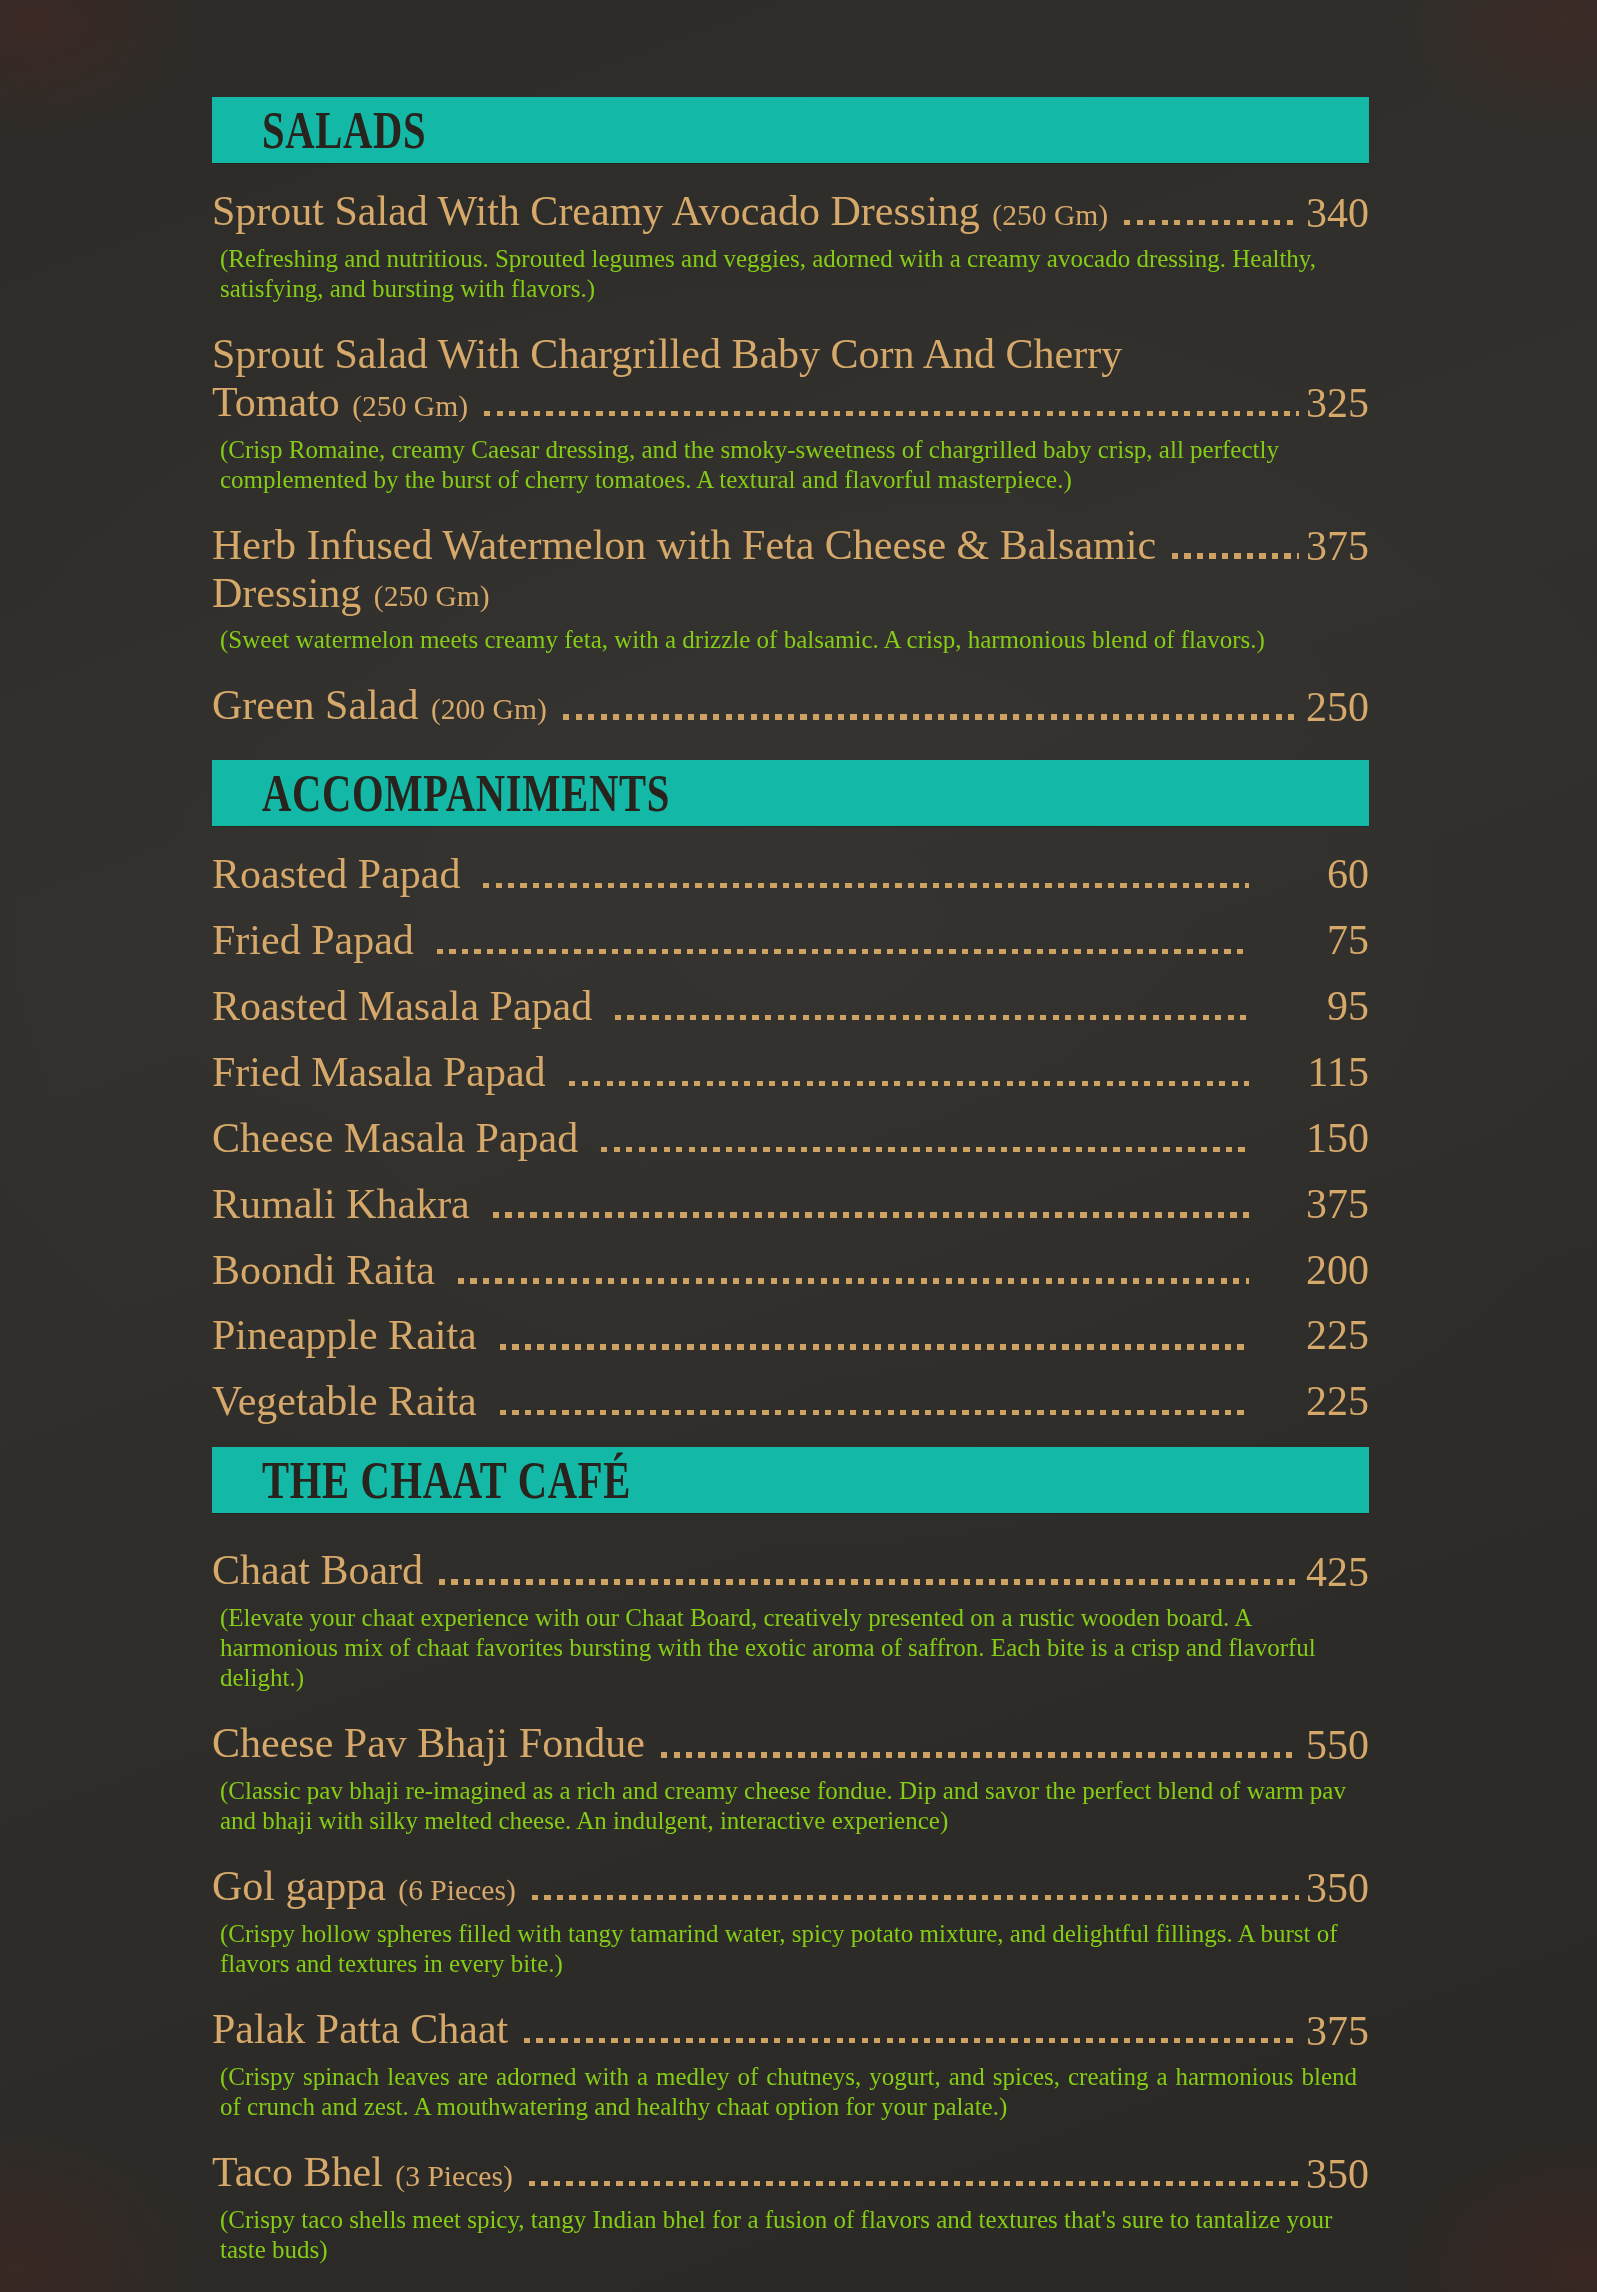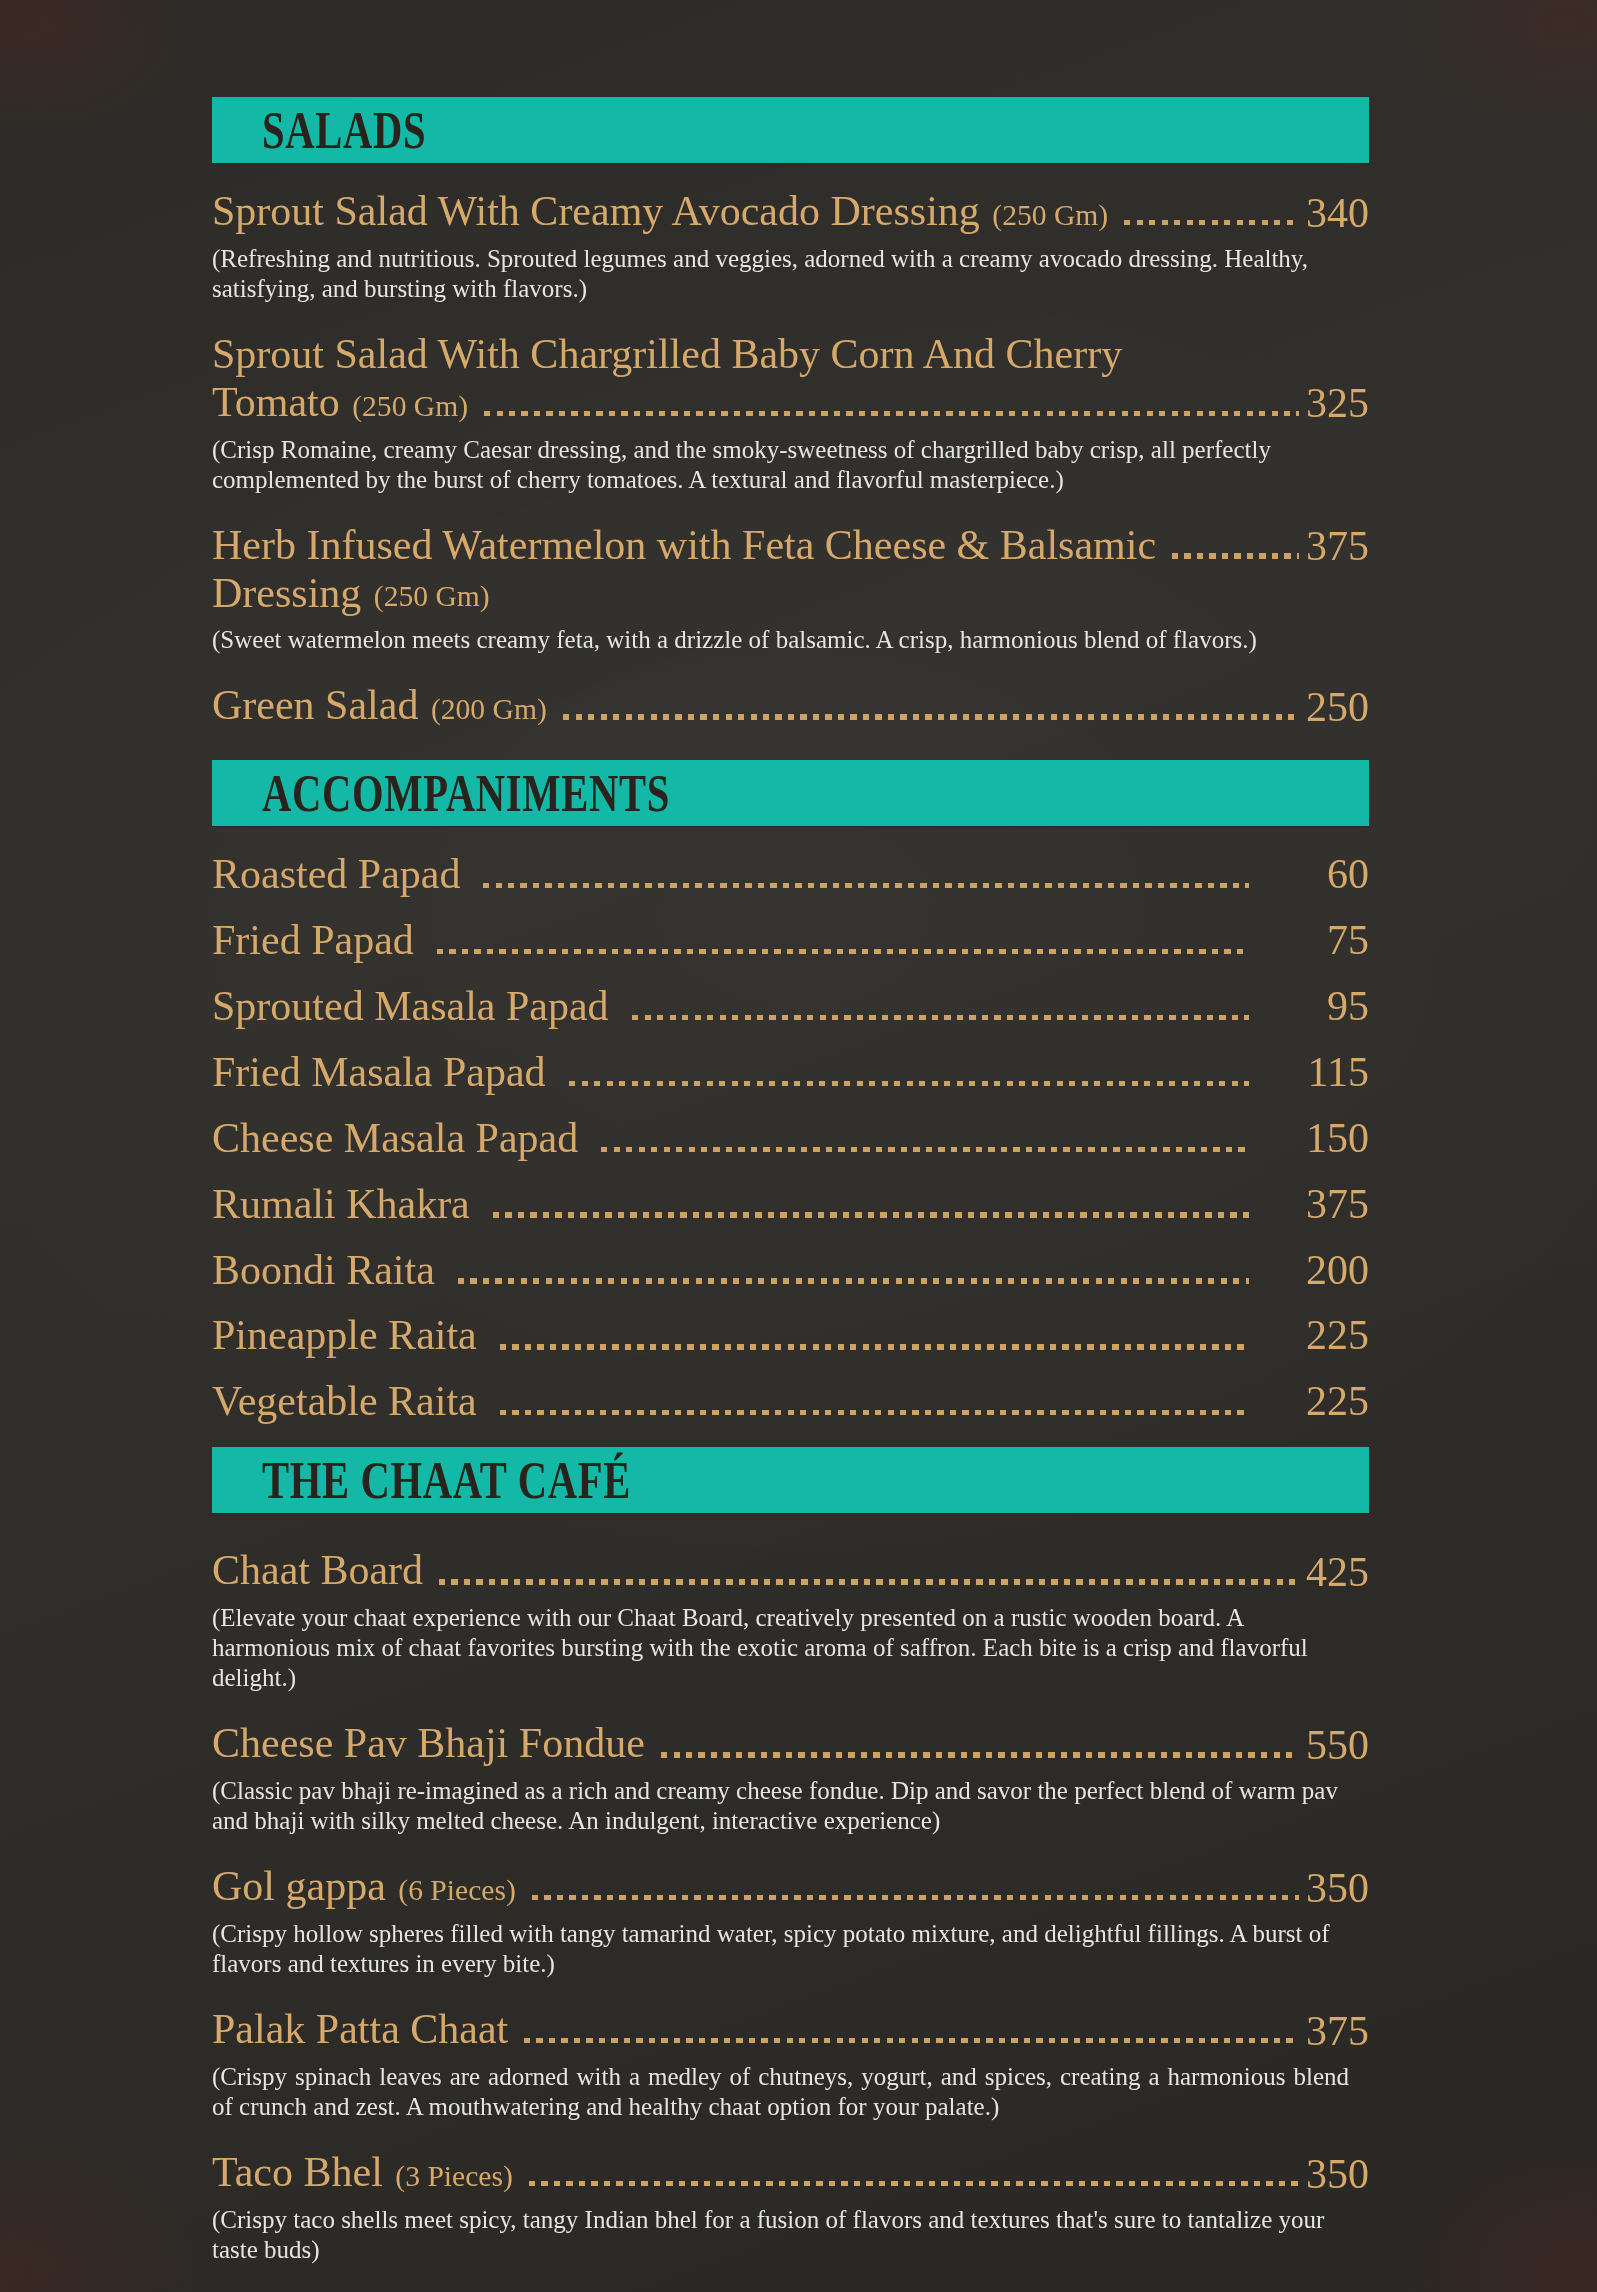--- a/index.html
+++ b/index.html
@@ -35,21 +35,21 @@
   .iname{font-size:42px;line-height:1.14;white-space:nowrap;}
   .isize{font-size:29.6px;line-height:1;margin-left:12.5px;margin-bottom:5.4px;white-space:nowrap;}
   .leader{
     flex:1 1 auto;height:5.4px;align-self:flex-end;
     margin:0 9px 10.7px 16px;
     background:repeating-linear-gradient(90deg,#cda263 0 6.3px,transparent 6.3px 12.5px);
   }
   .leader.short-gap{margin-right:7.2px;}
   .iprice{font-size:42px;line-height:1.1;white-space:nowrap;}
   .desc{
-    color:#e5e5e5;font-size:25px;line-height:1.2;margin:8px 0 0 0;max-width:1137px;
+    color:#84cc16;font-size:25px;line-height:1.2;margin:8px 0 0 8px;max-width:1137px;
   }
   .desc.justify{text-align:justify;}
   .item{margin-bottom:27px;}
   .item.tight{margin-bottom:12.5px;}
 
   
   .acc-row{display:flex;align-items:flex-end;margin-bottom:19.7px;}
   .acc-name{font-size:42px;line-height:1.1;white-space:nowrap;}
   .acc-leader{
     flex:1 1 auto;height:5.4px;align-self:flex-end;margin:0 43px 9px 23px;
@@ -122,21 +122,21 @@
     <span class="acc-name">Roasted Papad</span>
     <span class="acc-leader"></span>
     <span class="acc-price">60</span>
   </div>
   <div class="acc-row gold">
     <span class="acc-name">Fried Papad</span>
     <span class="acc-leader"></span>
     <span class="acc-price">75</span>
   </div>
   <div class="acc-row gold">
-    <span class="acc-name">Sprouted Masala Papad</span>
+    <span class="acc-name">Roasted Masala Papad</span>
     <span class="acc-leader"></span>
     <span class="acc-price">95</span>
   </div>
   <div class="acc-row gold">
     <span class="acc-name">Fried Masala Papad</span>
     <span class="acc-leader"></span>
     <span class="acc-price">115</span>
   </div>
   <div class="acc-row gold">
     <span class="acc-name">Cheese Masala Papad</span>

